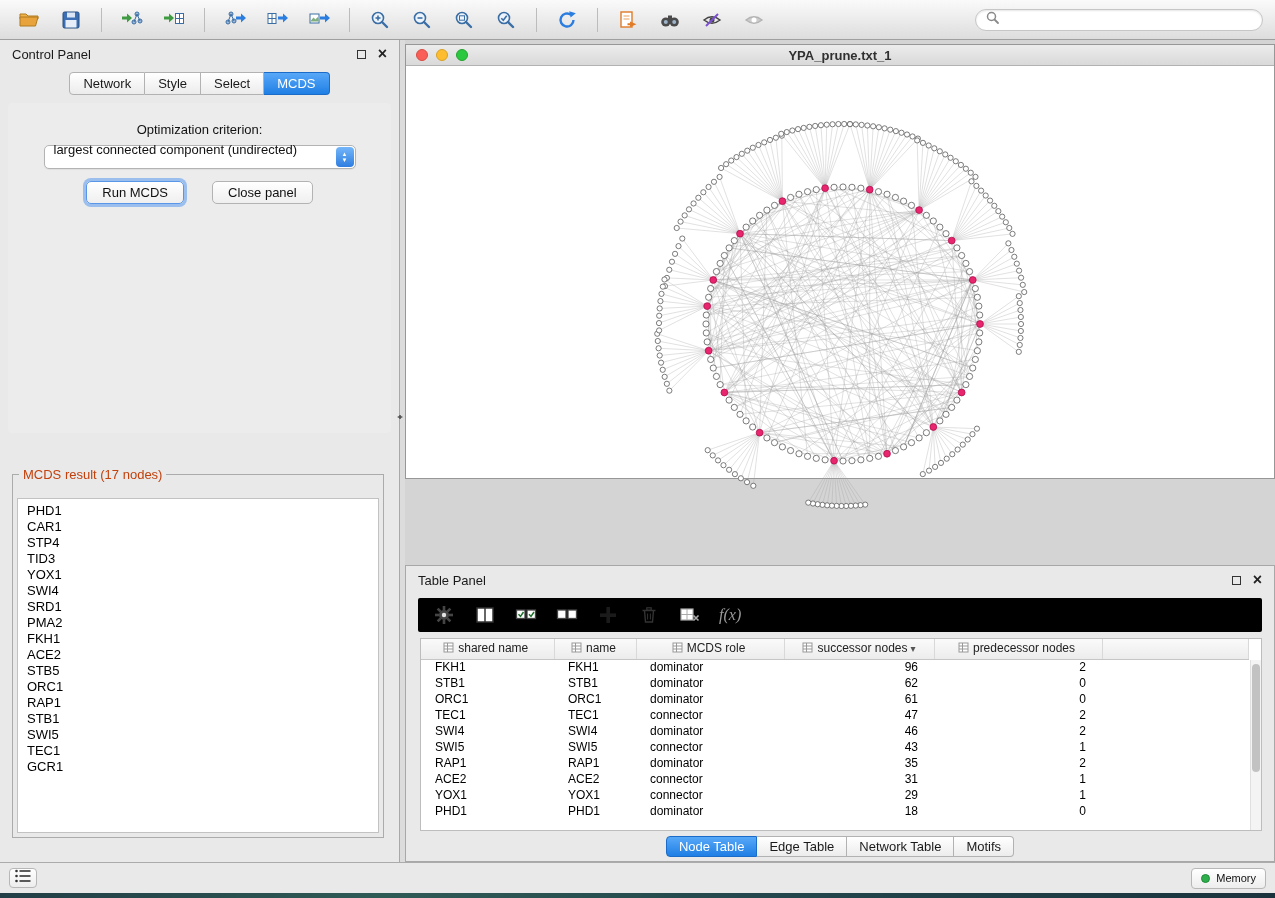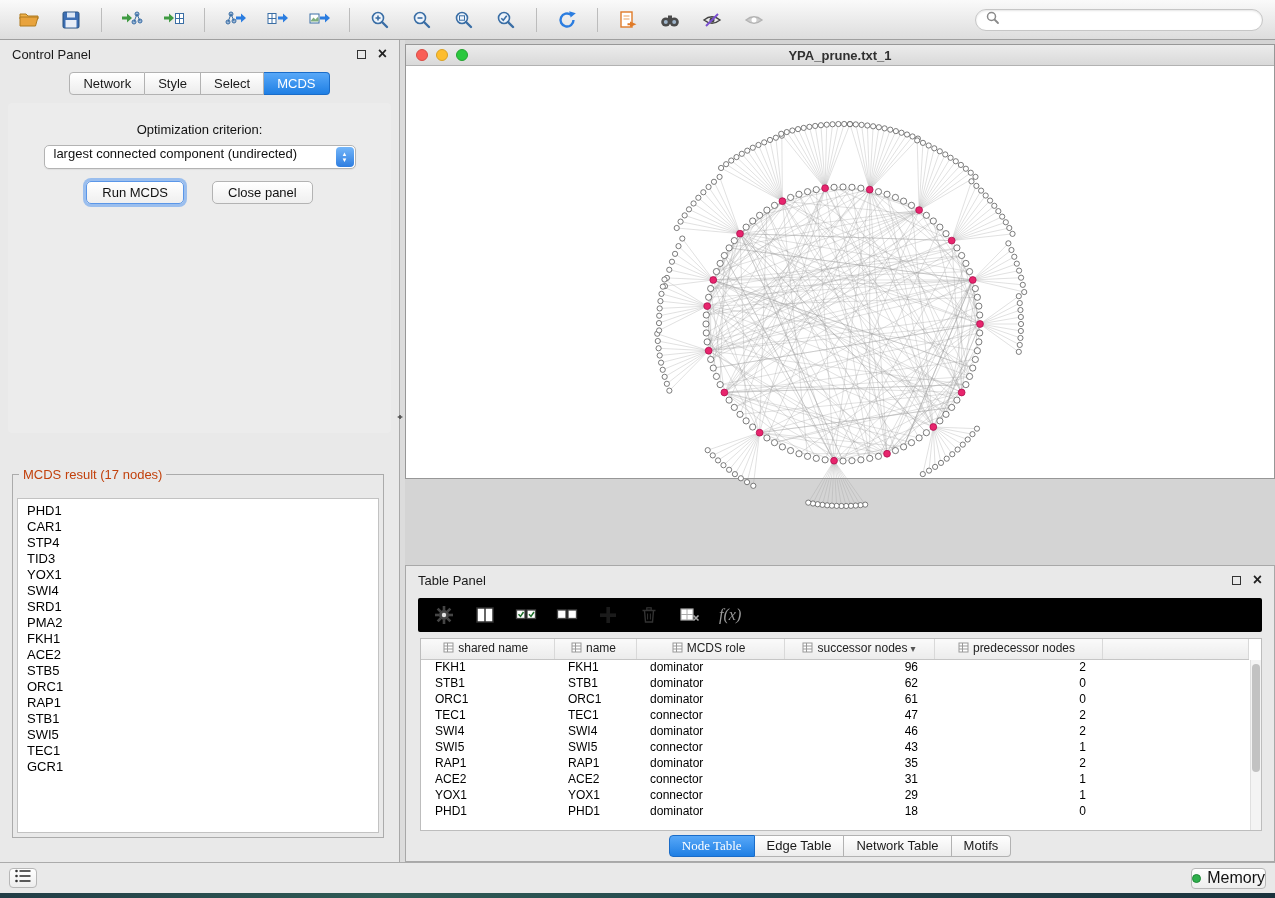--- a/index.html
+++ b/index.html
@@ -27,21 +27,21 @@
   .close-ico { font-size:16px; font-weight:bold; color:#222; line-height:12px; }
   .cp-tabs { display:flex; justify-content:center; margin-top:4px; }
   .cp-tab { font-size:13px; padding:3px 13px; background:linear-gradient(#ffffff,#ececec);
     border:1px solid #b2b2b2; border-left:none; color:#1a1a1a; cursor:default; }
   .cp-tab:first-child { border-left:1px solid #b2b2b2; border-radius:4px 0 0 4px; }
   .cp-tab:last-child { border-radius:0 4px 4px 0; }
   .cp-tab.active { background:linear-gradient(#58a8f8,#1f7fe4); color:#fff; border-color:#1a6cc8; }
   .cp-inner { margin:8px 8px 0 8px; background:#ececec; border-radius:4px; padding-top:1px; height:330px; }
   .opt-label { text-align:center; font-size:13px; color:#111; margin-top:18px; }
   .dropdown { margin:8px auto 0; width:312px; height:24px; background:#fff; border:1px solid #b3b3b3;
-    border-radius:5px; display:flex; font-size:13px; color:#111; padding:0 22px 16px 9px;
+    border-radius:5px; display:flex; align-items:center; font-size:13px; color:#111; padding:0 22px 16px 9px;
     position:relative; box-shadow:0 1px 1px rgba(0,0,0,0.06); white-space:nowrap; }
   .dd-stepper { position:absolute; right:1px; top:1px; bottom:1px; width:18px; border-radius:4px;
     background:linear-gradient(#74b6f9,#2e7de0); color:#fff; display:flex; flex-direction:column;
     align-items:center; justify-content:center; font-size:6px; line-height:6px; }
   .btn-row { display:flex; justify-content:center; gap:28px; margin-top:12px; }
   .mac-btn { font-size:13px; color:#111; padding:3px 15px; background:linear-gradient(#ffffff,#efefef);
     border:1px solid #b3b3b3; border-radius:5px; font-family:"Liberation Sans",sans-serif; }
   .mac-btn.focus { box-shadow:0 0 0 3px rgba(72,144,240,0.5); border-color:#5a96e8; }
   .result-group { position:absolute; left:12px; top:427px; width:372px; height:371px;
     border:1px solid #ababab; margin:0; padding:2px; }
@@ -81,32 +81,32 @@
   table.node-table th .th-label { margin:0 3px; }
   table.node-table th .sort-ico { vertical-align:-2px; }
   table.node-table th .th-caret { color:#555; font-size:10px; }
   table.node-table td { height:16px; font-size:12px; color:#000; padding:0 8px 0 14px; white-space:nowrap; overflow:hidden; }
   table.node-table td.num { text-align:right; padding-right:16px; }
   .vscroll { position:absolute; right:0; top:21px; bottom:0; width:11px; background:#f4f4f4; border-left:1px solid #e0e0e0; }
   .vthumb { position:absolute; left:1px; right:1px; top:4px; height:108px; background:#c2c2c2; border-radius:5px; }
   .table-tabs { position:absolute; bottom:4px; left:0; right:0; display:flex; justify-content:center; }
   .t-tab { font-size:13px; padding:2px 12px; background:linear-gradient(#ffffff,#ececec);
     border:1px solid #b2b2b2; border-left:none; color:#1a1a1a; }
-  .t-tab:first-child { border-left:1px solid #b2b2b2; border-radius:4px 0 0 4px;font-family:Liberation Serif, serif; }
+  .t-tab:first-child { border-left:1px solid #b2b2b2; border-radius:4px 0 0 4px; }
   .t-tab:last-child { border-radius:0 4px 4px 0; }
   .t-tab.active { background:linear-gradient(#58a8f8,#1f7fe4); color:#fff; border-color:#1a6cc8; }
 
   
   .statusbar { position:absolute; left:0; top:862px; width:1275px; height:31px; background:#e9e9e9;
     border-top:1px solid #ababab; display:flex; align-items:center; padding:0 9px; }
   .menu-btn { width:28px; height:20px; border:1px solid #b7b7b7; border-radius:4px;
     background:linear-gradient(#ffffff,#ededed); display:flex; align-items:center; justify-content:center; }
   .memory-btn { margin-left:auto; height:21px; border:1px solid #b7b7b7; border-radius:4px;
     background:linear-gradient(#ffffff,#ededed); display:flex; align-items:center; gap:6px;
-    padding:0 0; font-size:16px; color:#111; }
+    padding:0 9px; font-size:11px; color:#111; }
   .mem-dot { width:9px; height:9px; border-radius:50%; background:#2faf4c; border:1px solid #1f8a38; }
   .desktop-strip { position:absolute; left:0; top:893px; width:1275px; height:5px;
     background:linear-gradient(90deg,#223d46,#2f5b55 30%,#24474d 60%,#1b333d); }
 </style>
 </head>
 <body>
 
 <div id="app">
 
   <div class="toolbar">

